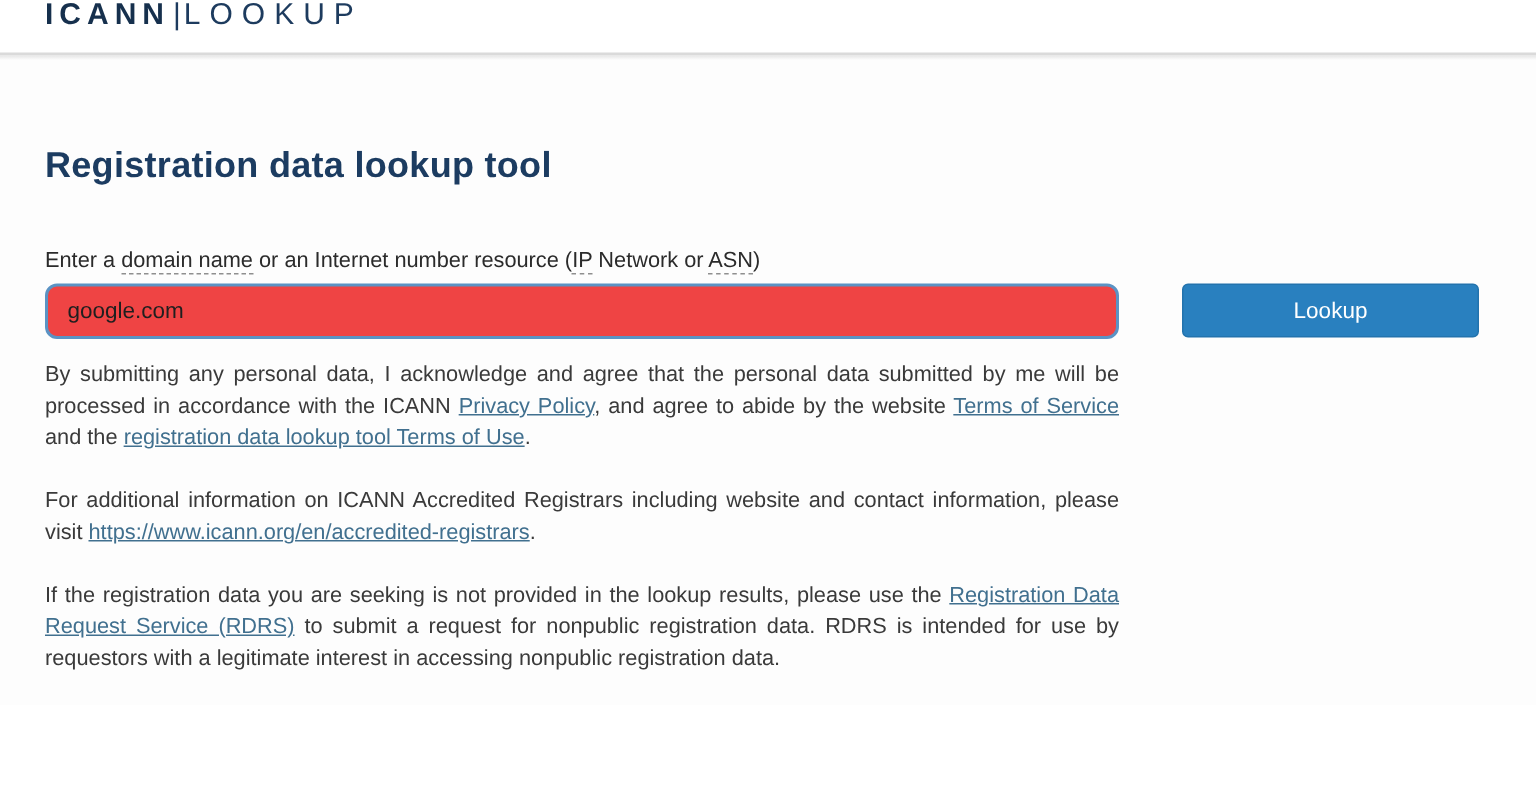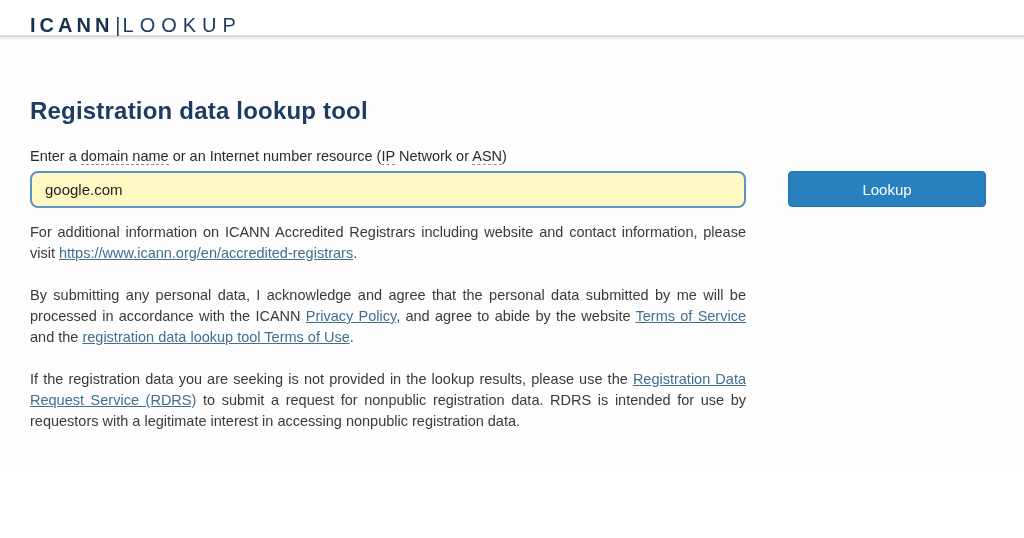--- a/index.html
+++ b/index.html
@@ -16,21 +16,21 @@
   body{
     width:1024px;height:538px;
     background:#ffffff;
     font-family:"Liberation Sans","DejaVu Sans",sans-serif;
     overflow:hidden;
   }
   
   .header{
     height:37px;
     background:#ffffff;
-    display:flex;align-items:flex-end;
+    display:flex;align-items:flex-start;
     padding-left:30px;
     border-bottom:2px solid #dadada;
     position:relative;
   }
   .header::after{
     content:"";position:absolute;left:0;right:0;bottom:-5px;height:3px;
     background:linear-gradient(#e6e6e6,rgba(255,255,255,0));
   }
   .logo{display:flex;align-items:baseline;color:var(--navy);font-size:20px;line-height:20px;cursor:pointer;text-decoration:none;}
   .logo-primary{font-weight:bold;letter-spacing:4px;}
@@ -43,34 +43,34 @@
     padding-left:30px;
   }
   .page-title{
     margin:0;padding-top:60px;
     font-size:24px;font-weight:bold;color:var(--title);
     letter-spacing:.2px;
   }
   .label-row{
     width:716px;
     display:flex;justify-content:space-between;align-items:flex-end;
-    margin-top:23px;
+    margin-top:41px;
     font-size:14.5px;color:#2b2b2b;
   }
   .dashed-term{border-bottom:1px dashed #8f8f8f;padding-bottom:0px;cursor:help;}
   .faq-link{color:var(--link-dark);text-decoration:underline;cursor:pointer;font-size:14.5px;}
   .search-row{margin-top:7px;display:flex;align-items:flex-start;}
   .domain-input{
     width:716px;height:37px;
     border:2px solid var(--input-border);
     border-radius:8px;
     padding:0 13px;
     font-size:15px;color:#1f1f1f;
     font-family:"Liberation Sans","DejaVu Sans",sans-serif;
-    background:#fef9c3;
+    background:#ef4444;
     outline:none;
   }
   .lookup-button{
     margin-left:42px;
     width:198px;height:36px;
     background:var(--btn-blue);
     border:1px solid #2373ad;
     border-radius:4px;
     color:#ffffff;font-size:15px;
     font-family:"Liberation Sans","DejaVu Sans",sans-serif;
@@ -104,23 +104,23 @@
       <span>Enter a </span><span class="dashed-term">domain name</span><span> or an Internet number resource (</span><span class="dashed-term">IP</span><span> Network or </span><span class="dashed-term">ASN</span><span>)</span>
     </div>
   </div>
 
   <div class="search-row">
     <input class="domain-input" type="text" value="google.com" style="">
     <button class="lookup-button">Lookup</button>
   </div>
 
   <p class="para">
-    <span>For additional information on ICANN Accredited Registrars including website and contact information, please visit </span><a>https://www.icann.org/en/accredited-registrars</a><span>.</span>
+    <span>By submitting any personal data, I acknowledge and agree that the personal data submitted by me will be processed in accordance with the ICANN </span><a>Privacy Policy</a><span>, and agree to abide by the website </span><a>Terms of Service</a><span> and the </span><a>registration data lookup tool Terms of Use</a><span>.</span>
   </p>
 
   <p class="para">
-    <span>By submitting any personal data, I acknowledge and agree that the personal data submitted by me will be processed in accordance with the ICANN </span><a>Privacy Policy</a><span>, and agree to abide by the website </span><a>Terms of Service</a><span> and the </span><a>registration data lookup tool Terms of Use</a><span>.</span>
+    <span>For additional information on ICANN Accredited Registrars including website and contact information, please visit </span><a>https://www.icann.org/en/accredited-registrars</a><span>.</span>
   </p>
 
   <p class="para">
     <span>If the registration data you are seeking is not provided in the lookup results, please use the </span><a>Registration Data Request Service (RDRS)</a><span> to submit a request for nonpublic registration data. RDRS is intended for use by requestors with a legitimate interest in accessing nonpublic registration data.</span>
   </p>
 </div>
 
 </body></html>

